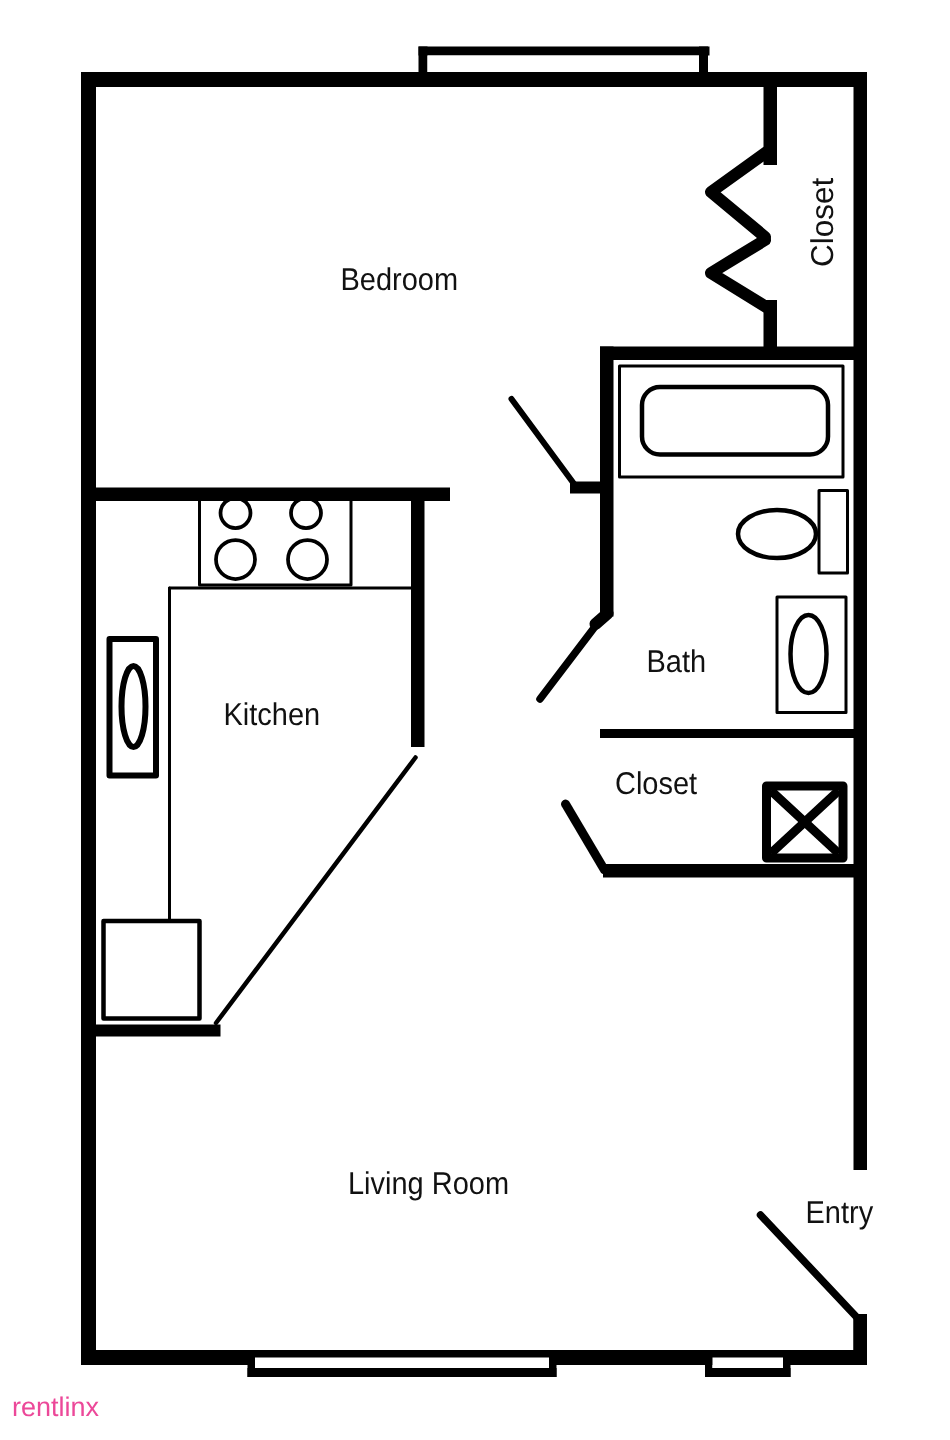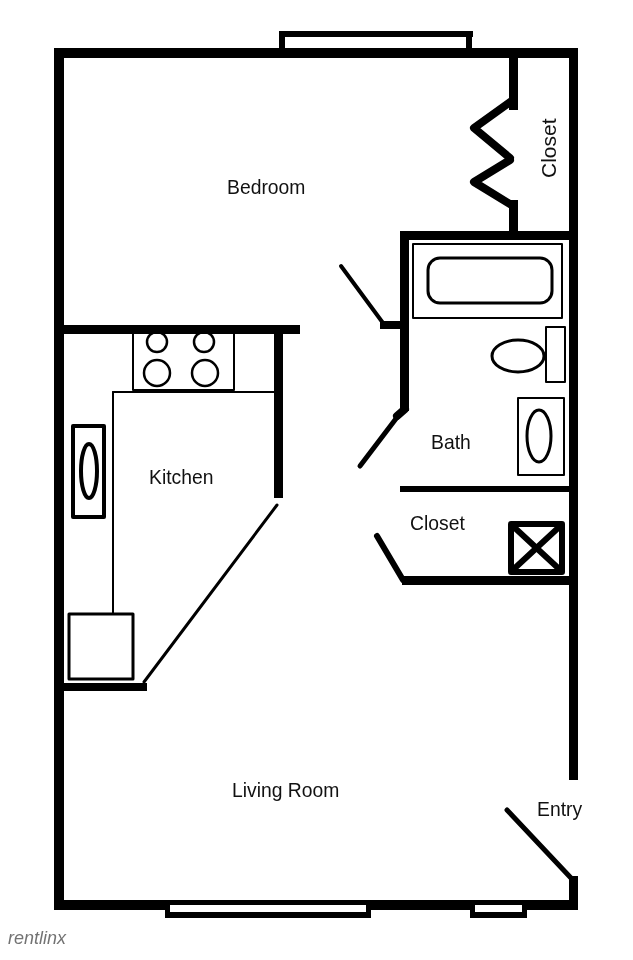--- a/index.html
+++ b/index.html
@@ -1,20 +1,20 @@
 <!DOCTYPE html>
 <html><head>
 <meta charset="utf-8">
 <style>
   html, body { margin: 0; padding: 0; background: #ffffff; }
   body { width: 633px; height: 960px; position: relative; overflow: hidden; font-family: "Liberation Sans", sans-serif; }
   #plan { position: absolute; left: 0; top: 0; }
   .lbl { position: absolute; font-family: "Liberation Sans", sans-serif; font-size: 21px; color: #111; white-space: nowrap; transform: scaleX(0.92); transform-origin: left top; }
   .lbl-vert { position: absolute; font-family: "Liberation Sans", sans-serif; font-size: 21px; color: #111; white-space: nowrap; transform: rotate(-90deg); transform-origin: left top; }
-  .wm { position: absolute; left: 8px; top: 928px; font-family: "Liberation Sans", sans-serif; font-size: 18px; color: #737373; font-style: italic; }
+  .wm { position: absolute; left: 8px; top: 928px; font-family: "Liberation Sans", sans-serif; font-size: 18px; color: #ec4899; }
 </style>
 </head>
 <body>
 
 <svg id="plan" width="633" height="960" viewBox="0 0 633 960" xmlns="http://www.w3.org/2000/svg">
   <g fill="#000" stroke="none">
 
     <rect x="54" y="48" width="524" height="10"></rect>
     <rect x="54" y="48" width="10" height="862"></rect>
     <rect x="54" y="900" width="524" height="10"></rect>

